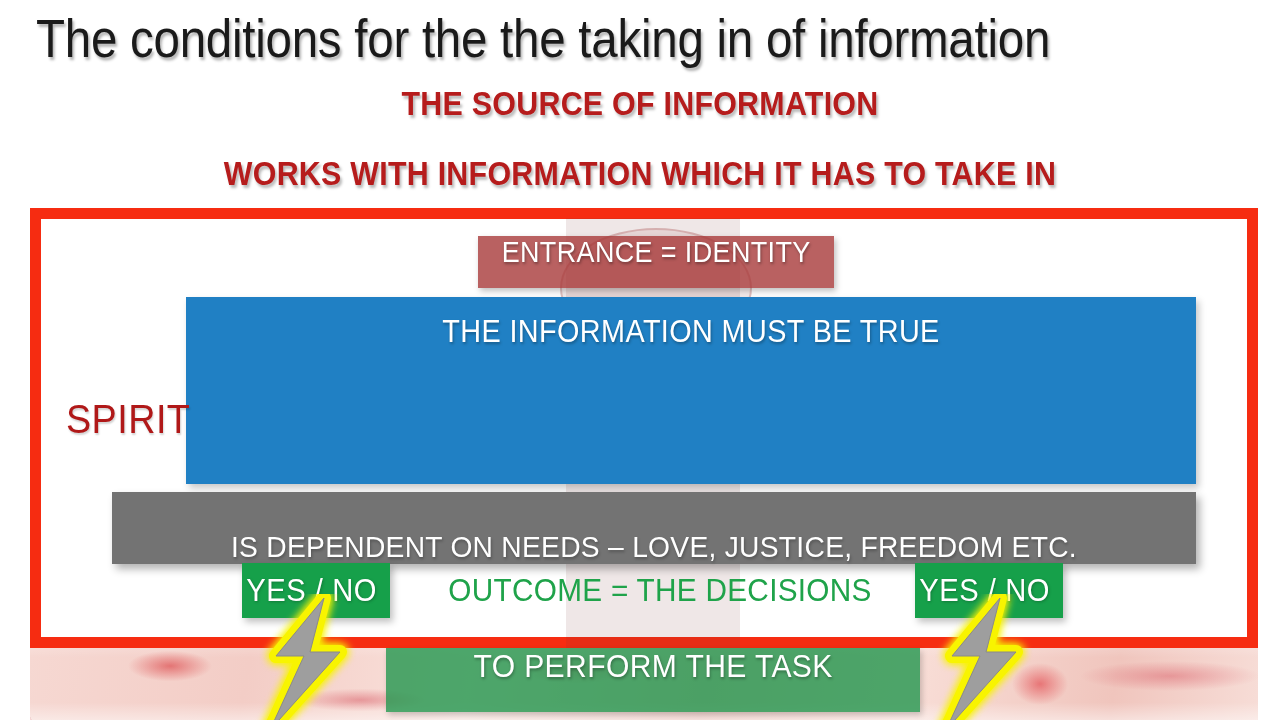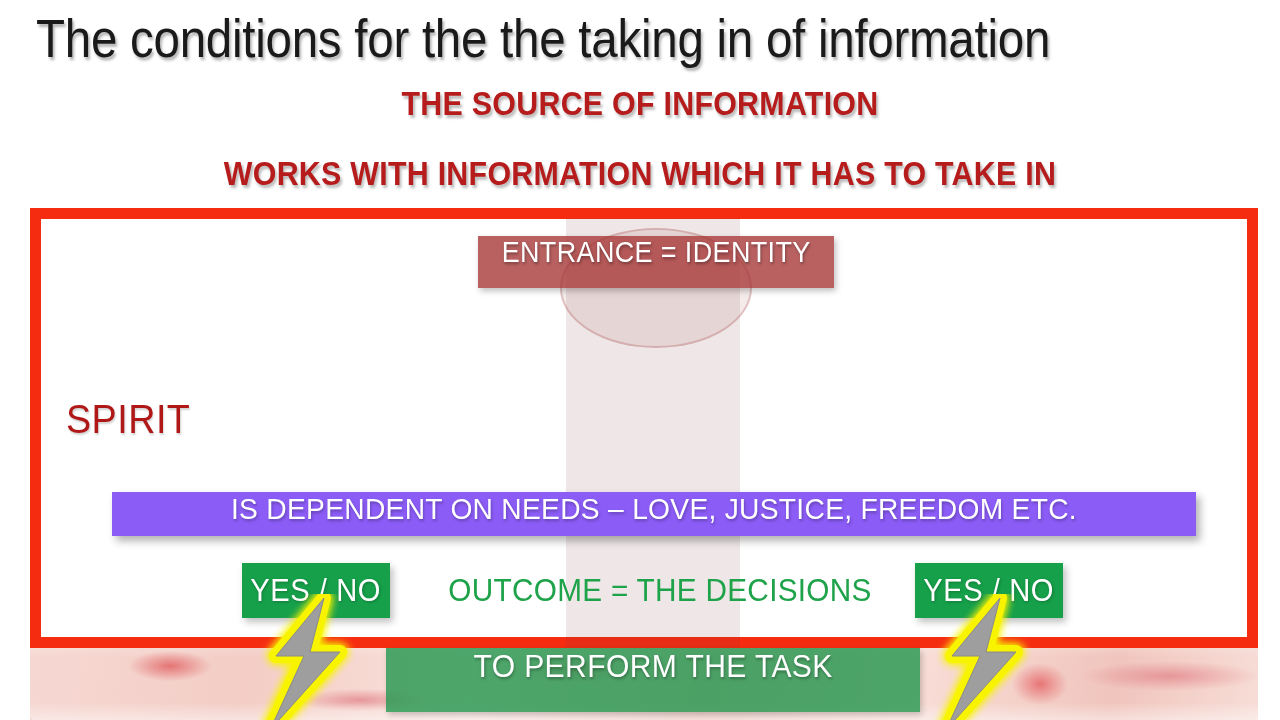--- a/index.html
+++ b/index.html
@@ -103,36 +103,36 @@
   
   .spirit{
     position:absolute;left:66px;top:396px;
     font-size:41px;line-height:46px;color:#B01818;letter-spacing:.5px;
     transform:scaleX(.92);transform-origin:left center;
     text-shadow:1px 2px 2px rgba(0,0,0,.18);
   }
 
   
   .needsbar{
-    position:absolute;left:112px;top:492px;width:1084px;height:44px;
-    background:#8b5cf6;
-    display:flex;align-items:flex-start;justify-content:center;
+    position:absolute;left:112px;top:492px;width:1084px;height:72px;
+    background:#737373;
+    display:flex;align-items:flex-end;justify-content:center;
     box-shadow:4px 5px 8px rgba(0,0,0,.30);
   }
   .needsbar span{
     font-size:30px;color:#ffffff;letter-spacing:.3px;
     transform:scaleX(.94);
     text-shadow:1px 2px 3px rgba(0,0,0,.28);
   }
 
   
   .yesno{
     position:absolute;top:563px;width:148px;height:55px;
     background:#16A04A;
-    display:flex;align-items:center;justify-content:center;
+    display:flex;align-items:center;
     box-shadow:3px 4px 7px rgba(0,0,0,.25);
   }
   .yesno.left{left:242px;}
   .yesno.right{left:915px;}
   .yesno span{
     font-size:31px;color:#ffffff;letter-spacing:.6px;
     transform:scaleX(.94);
     text-shadow:1px 1px 3px rgba(0,0,0,.25);
   }
 
@@ -172,20 +172,23 @@
 
   <div class="title">The conditions for the the taking in of information</div>
   <div class="sub1">THE SOURCE OF INFORMATION</div>
   <div class="sub2">WORKS WITH INFORMATION WHICH IT HAS TO TAKE IN</div>
 
   <div class="frame"></div>
 
   <div class="vband"></div>
   <div class="oval"></div>
 
+  <div class="bluebox">
+    <div class="bluebox-label">THE INFORMATION MUST BE TRUE</div>
+  </div>
 
   <div class="entrance">
     <span>ENTRANCE = IDENTITY</span>
   </div>
 
   <div class="spirit">SPIRIT</div>
 
   <div class="needsbar">
     <span>IS DEPENDENT ON NEEDS – LOVE, JUSTICE, FREEDOM ETC.</span>
   </div>

